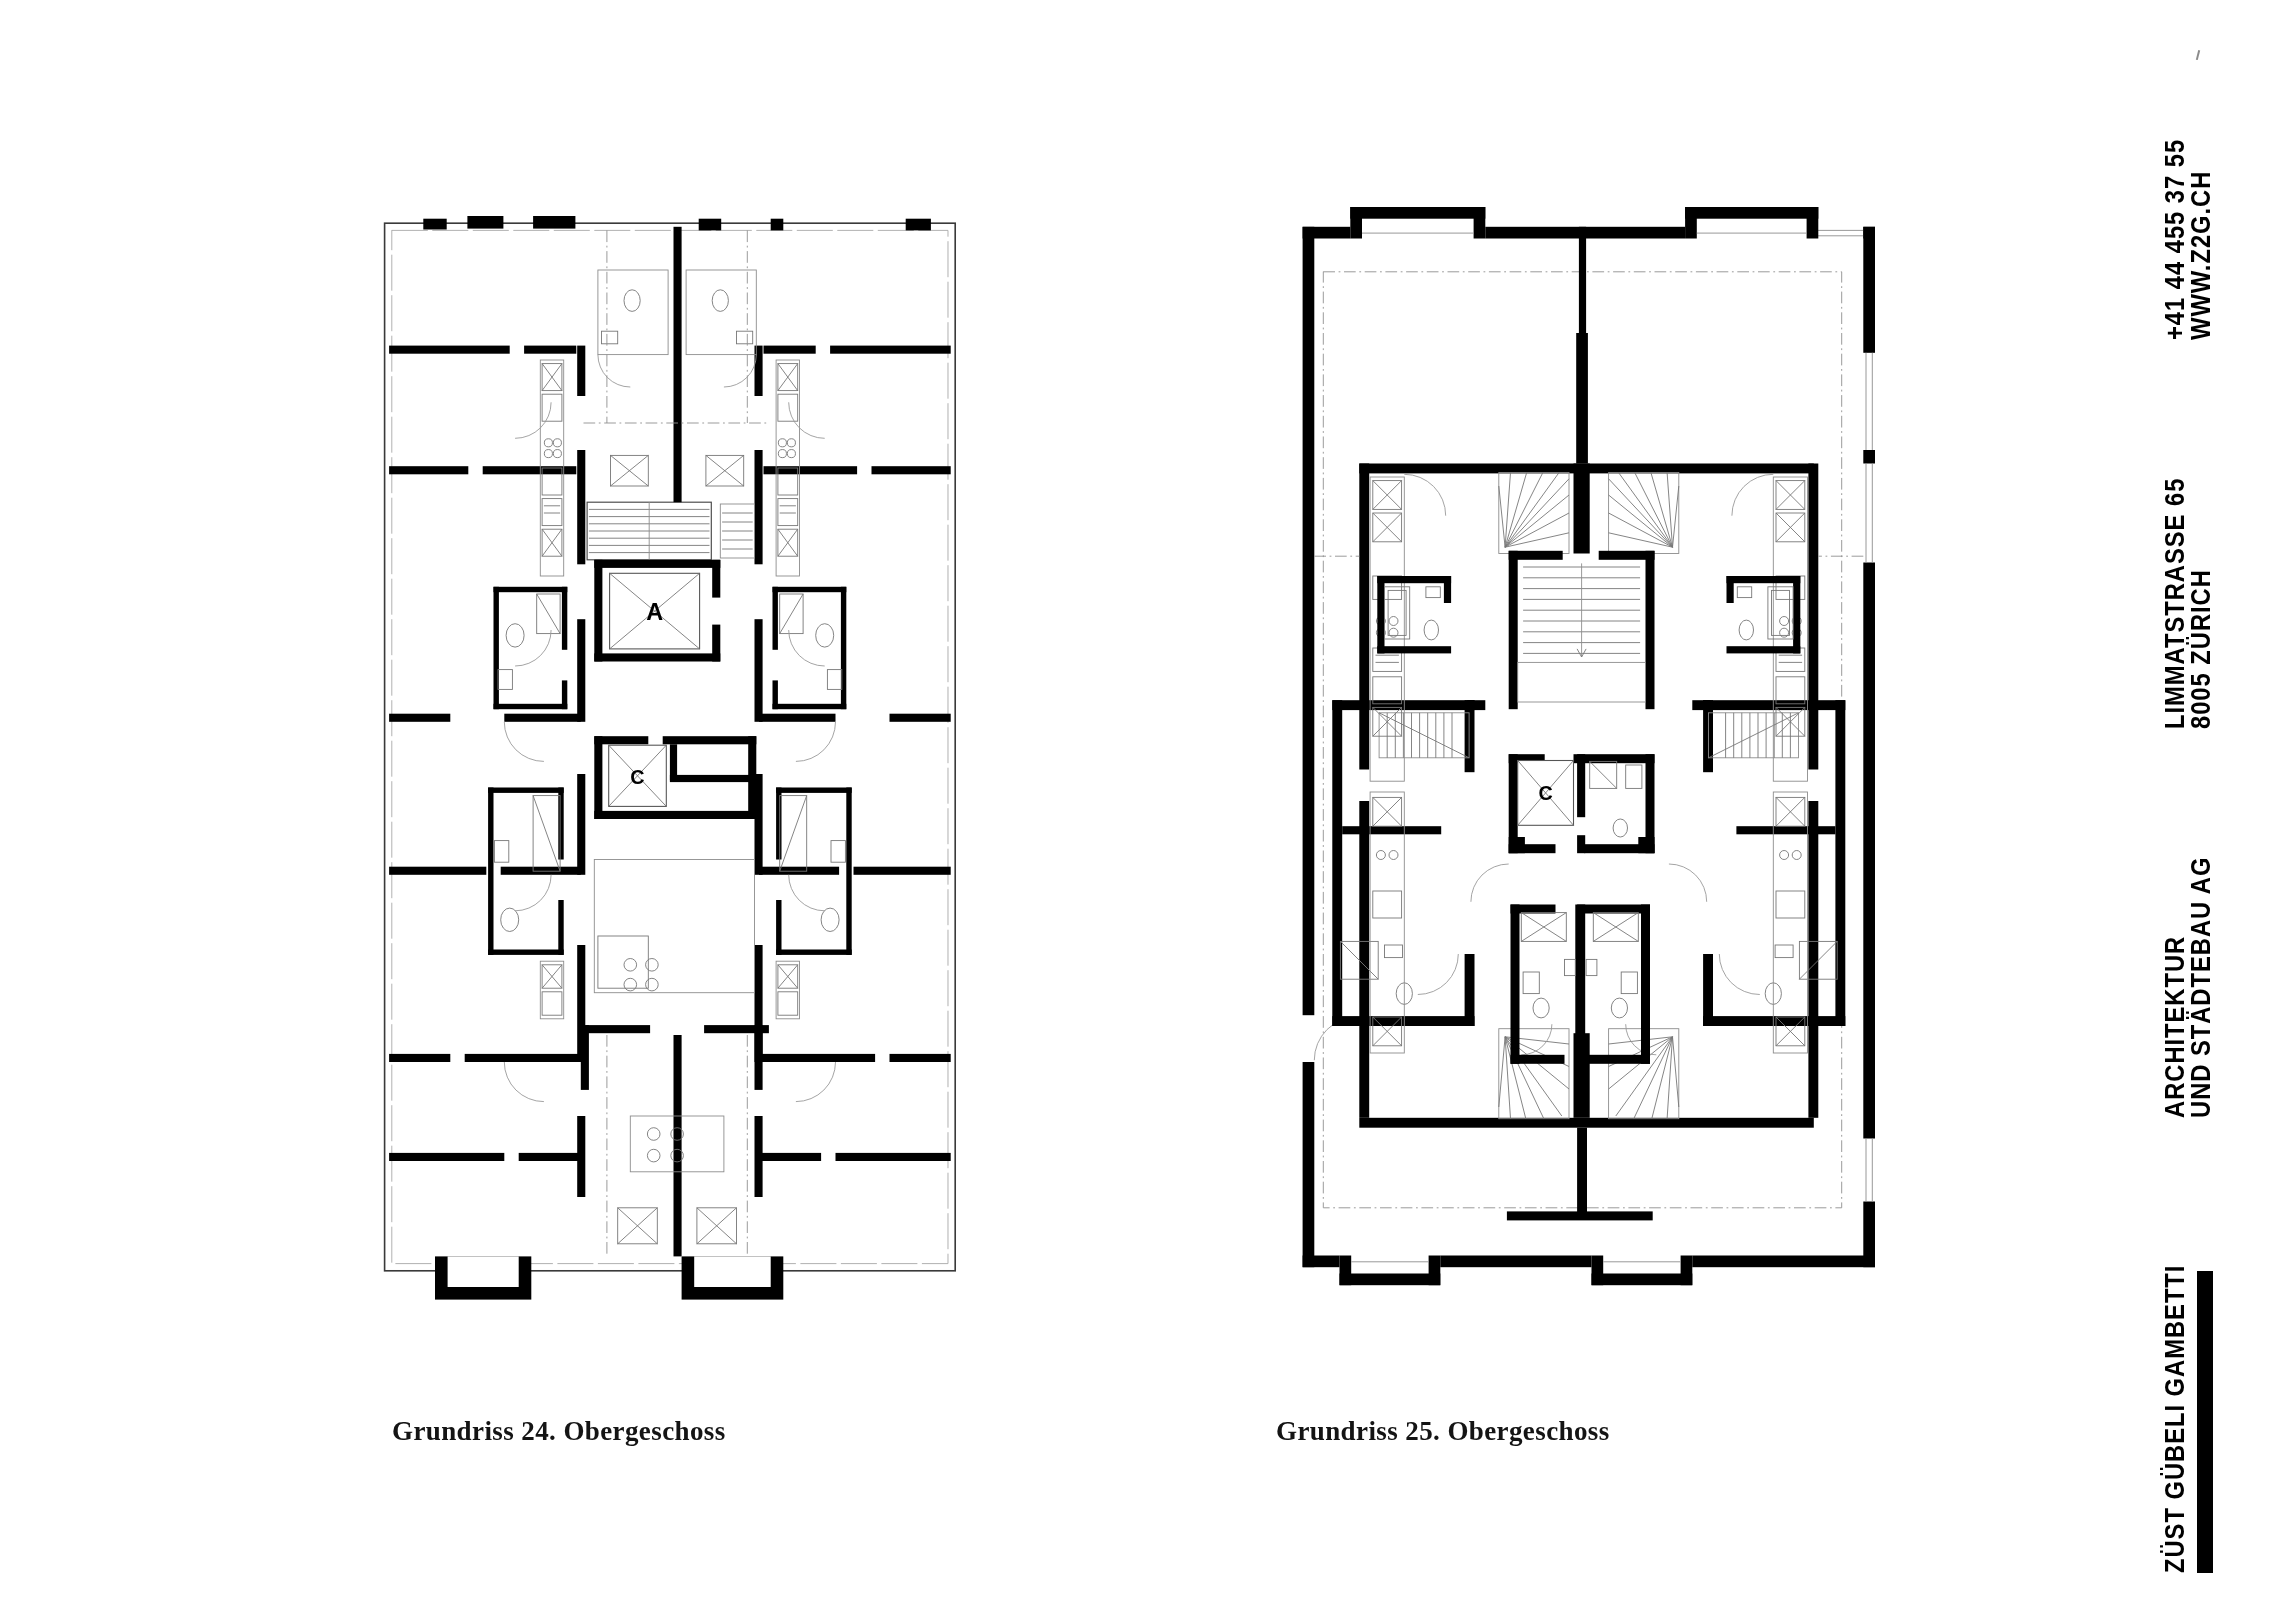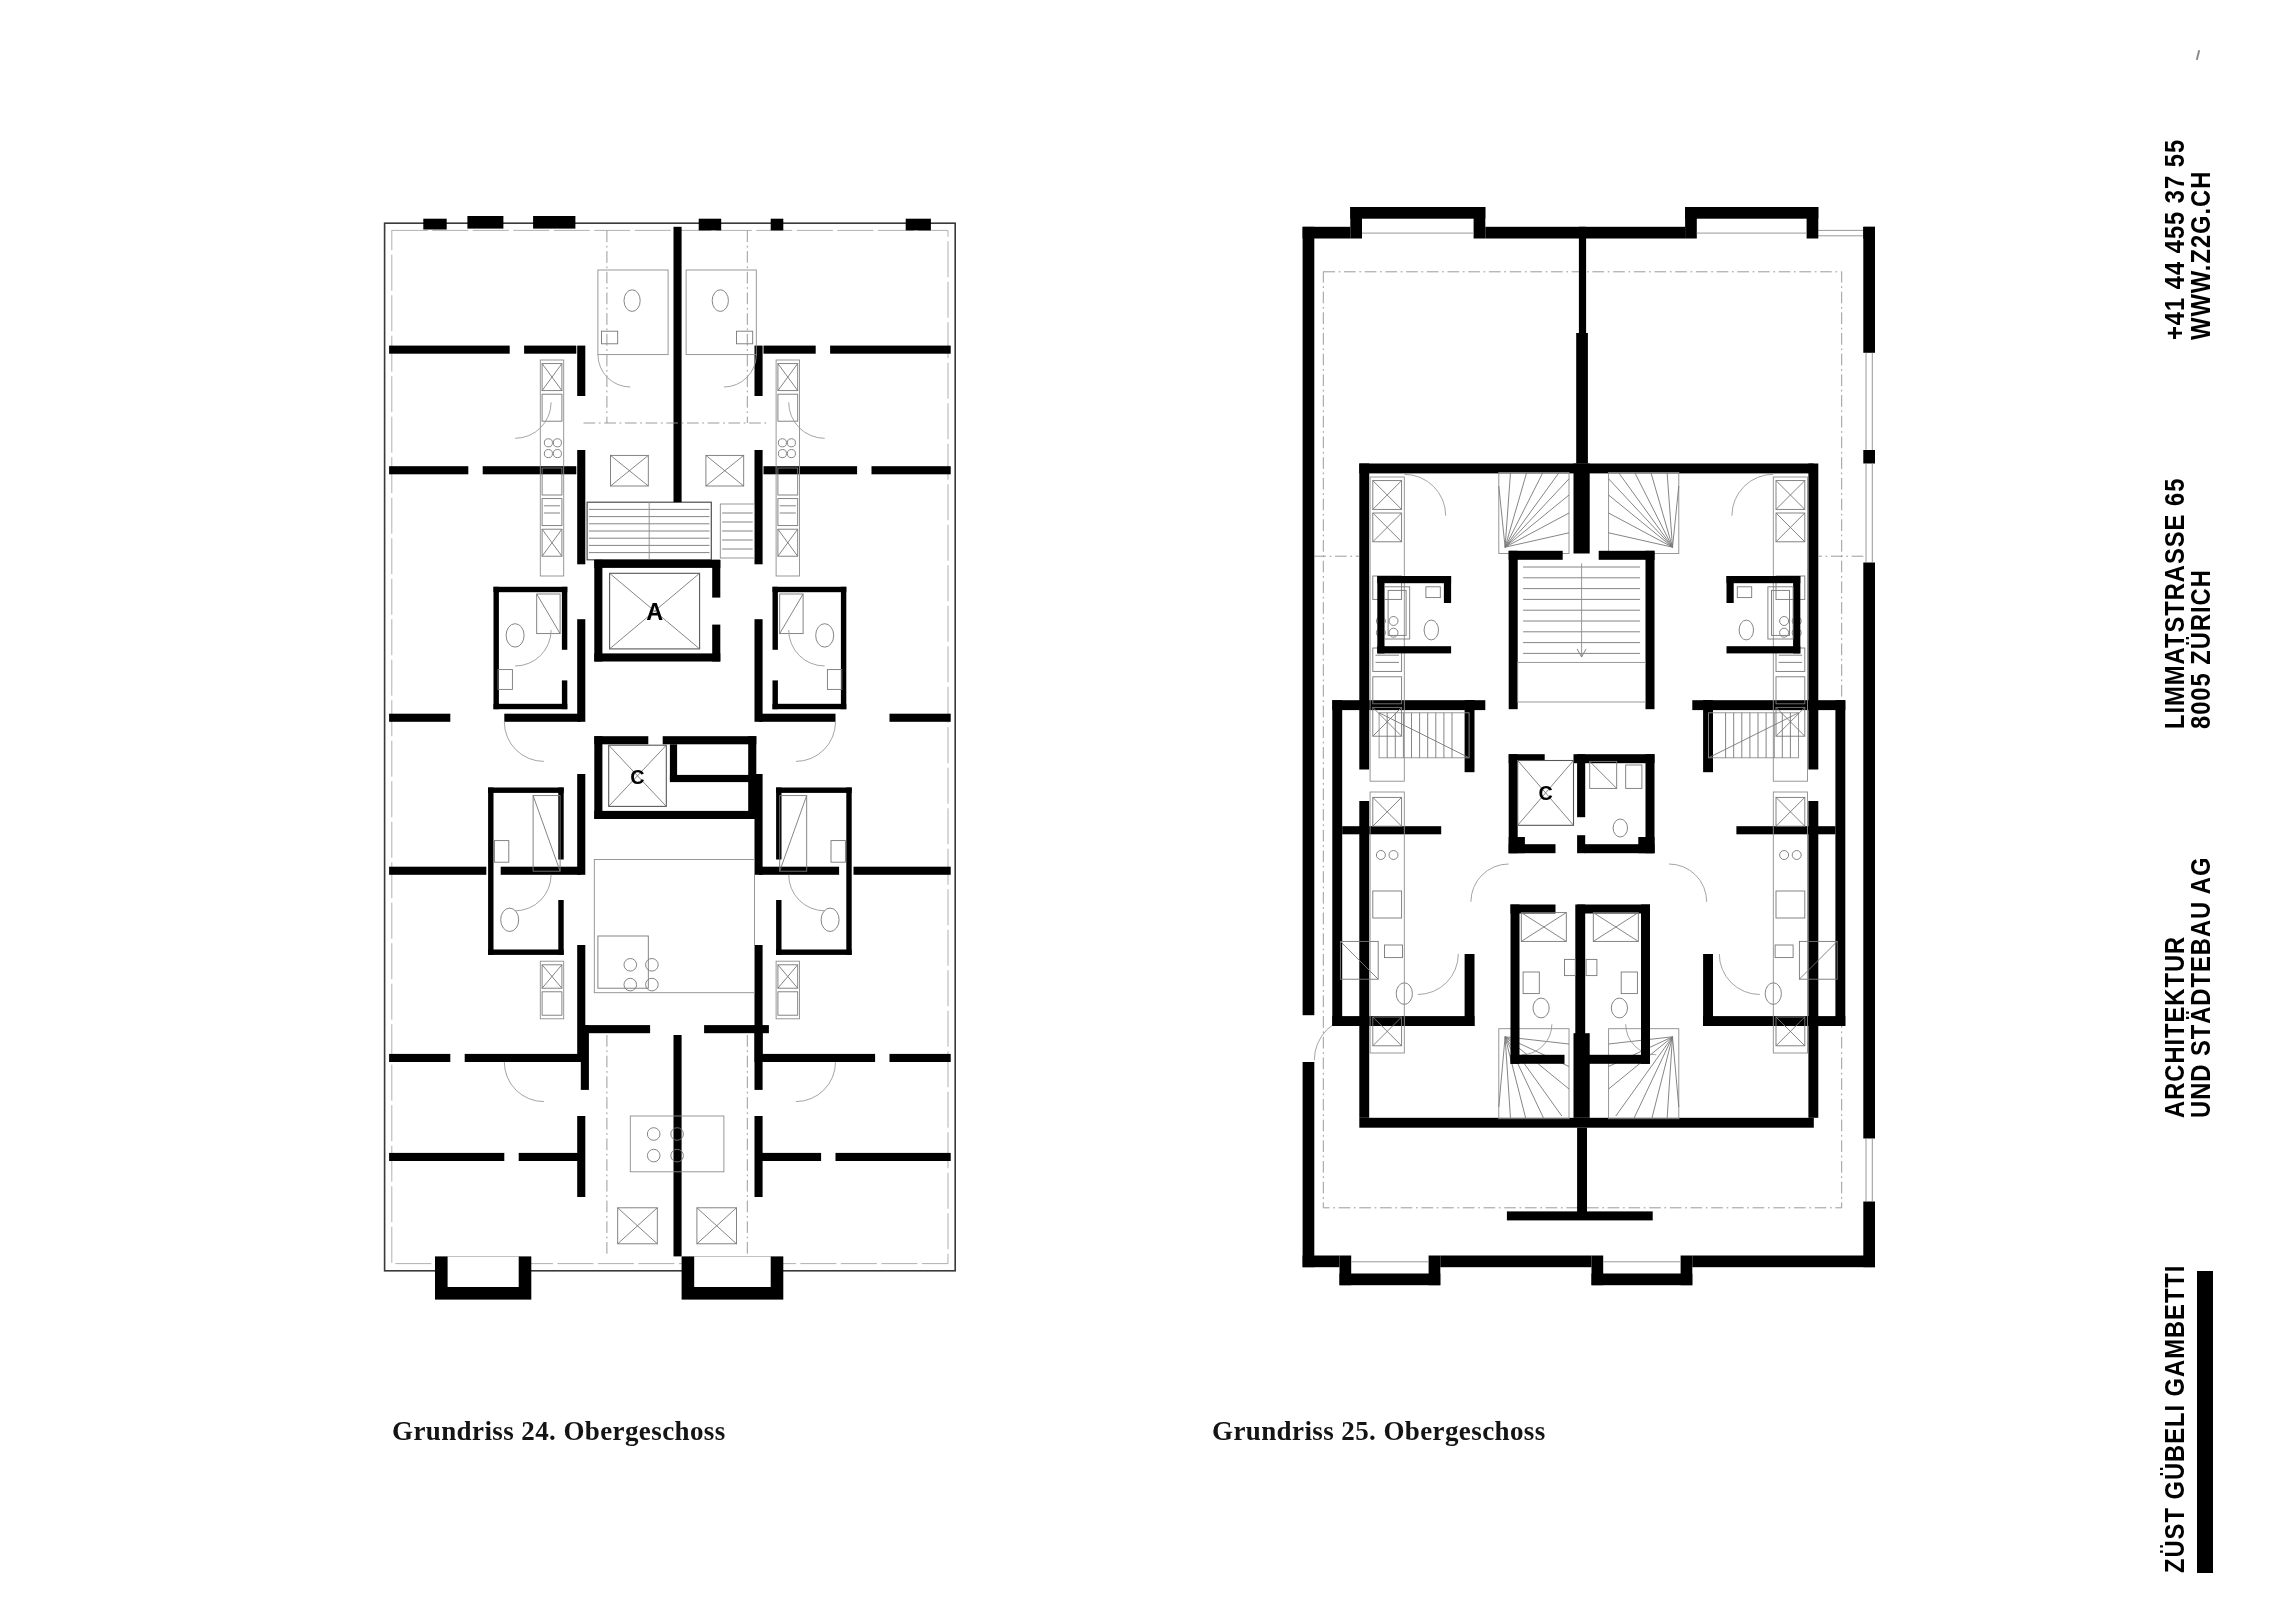--- a/index.html
+++ b/index.html
@@ -394,21 +394,21 @@
     <rect class="fxl" x="1692" y="1080" width="18" height="24"></rect>
     <rect class="fxl" x="1801" y="1080" width="18" height="24"></rect>
     <rect class="fxl" x="1738" y="1066" width="12" height="18"></rect>
     <rect class="fxl" x="1762" y="1066" width="12" height="18"></rect>
 
     <text class="lbl2" x="1717" y="889">C</text>
   </g>
 </svg>
 
 <div class="caption" style="left:392px;top:1416px;">Grundriss 24. Obergeschoss</div>
-<div class="caption" style="left:1212px;top:1416px;">Grundriss 25. Obergeschoss</div>
+<div class="caption" style="left:1276px;top:1416px;">Grundriss 25. Obergeschoss</div>
 
 <div class="vtext" style="left:2162px;top:340px;"><span>+41 44 455 37 55</span>
 <span>WWW.Z2G.CH</span></div>
 
 <div class="vtext" style="left:2162px;top:729px;"><span>LIMMATSTRASSE 65</span>
 <span>8005 ZÜRICH</span></div>
 
 <div class="vtext" style="left:2162px;top:1118px;"><span>ARCHITEKTUR</span>
 <span>UND STÄDTEBAU AG</span></div>
 

